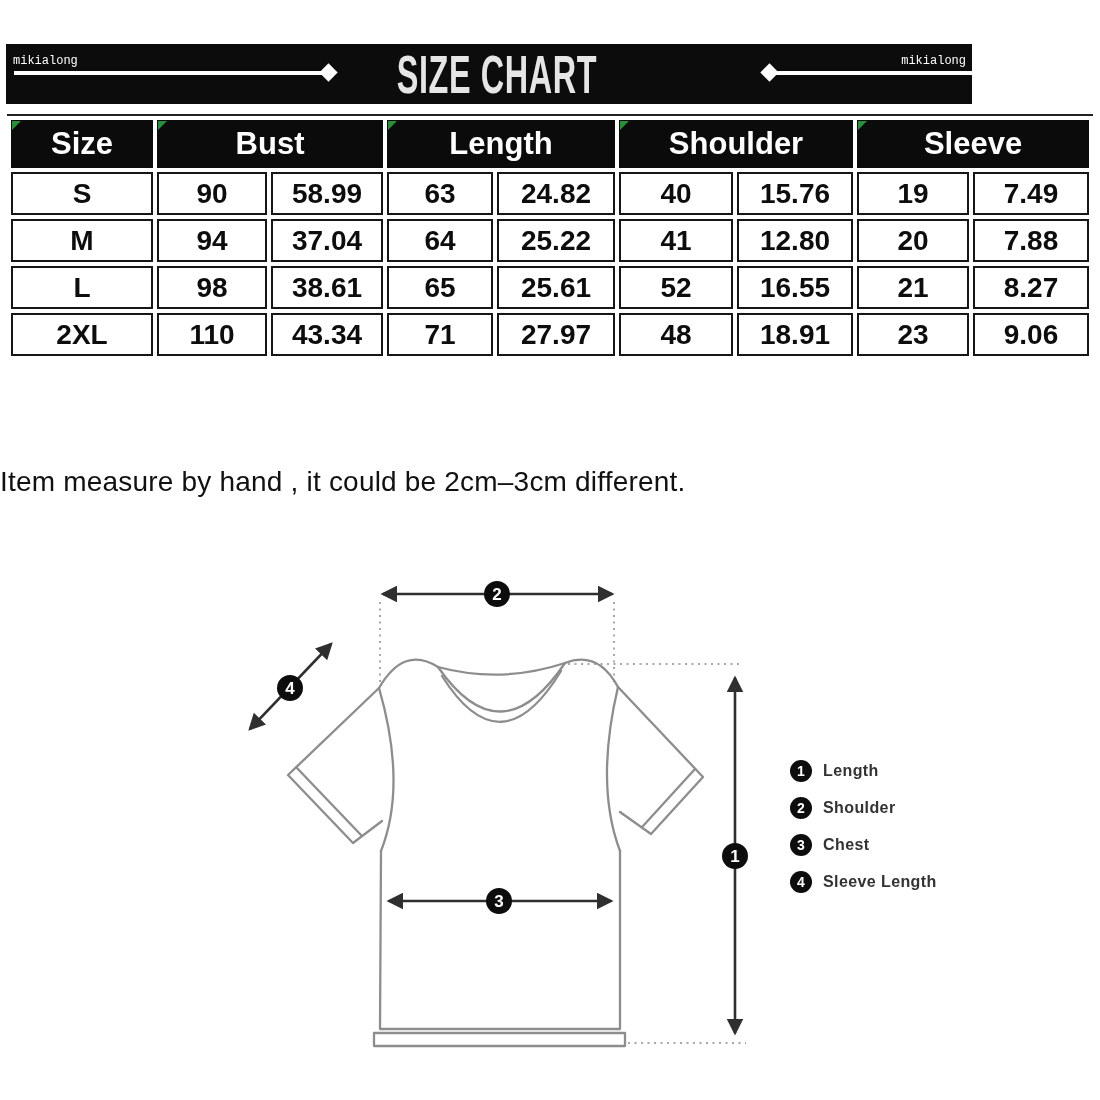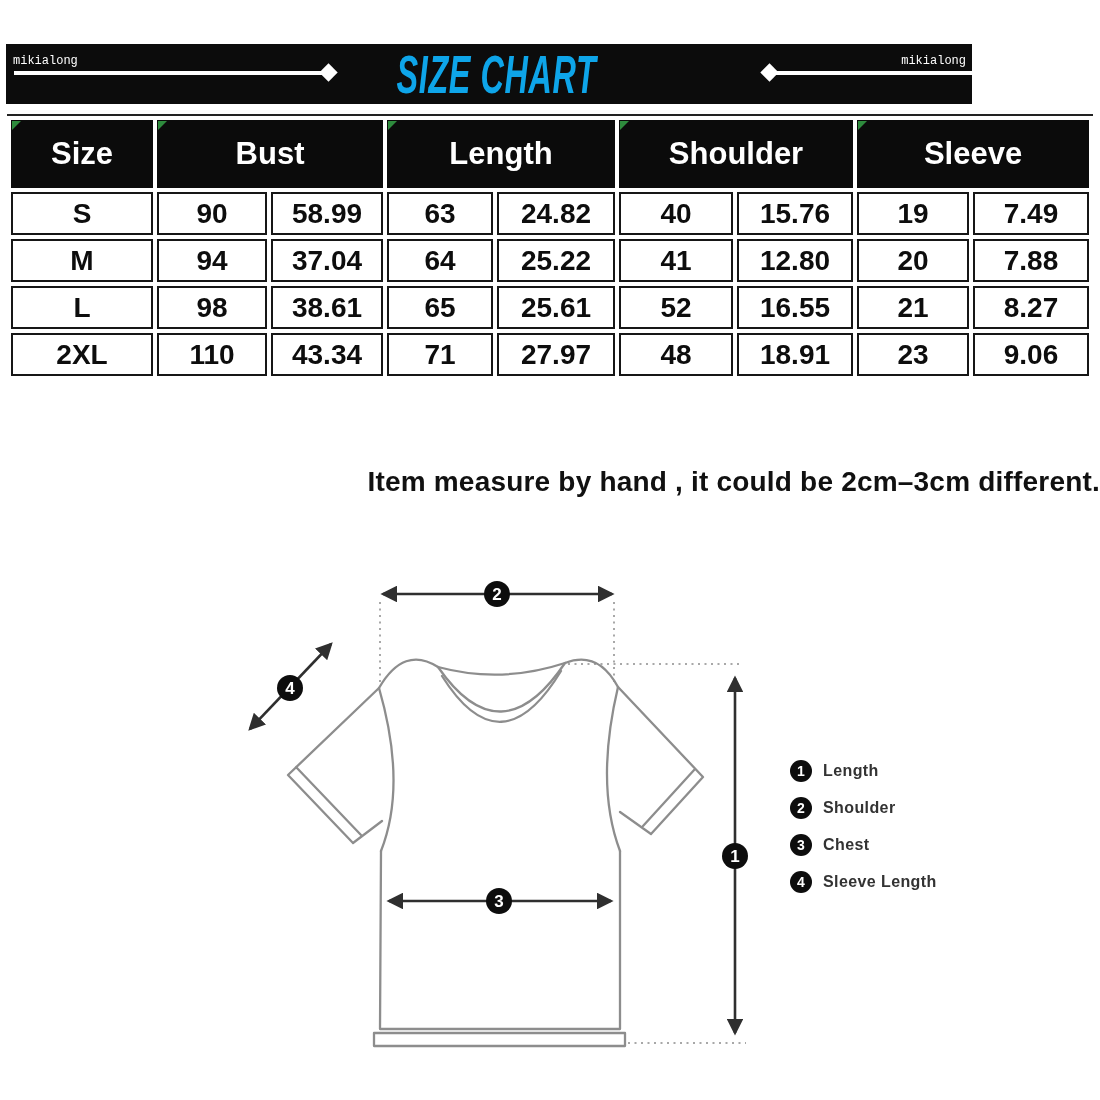--- a/index.html
+++ b/index.html
@@ -12,38 +12,38 @@
          color:#fff;letter-spacing:0;}
   .brand.bl{left:7px;}
   .brand.br{right:6px;}
   .rule{position:absolute;top:27px;height:4px;background:#fff;}
   .rule.rl{left:8px;width:308px;}
   .rule.rr{left:770px;width:308px;}
   .diamond{position:absolute;top:22px;width:13px;height:13px;background:#fff;transform:rotate(45deg);}
   .diamond.dl{left:316px;}
   .diamond.dr{left:757px;}
   .btitle{position:absolute;left:16px;right:0;top:0;height:60px;line-height:60px;text-align:center;
-          color:#0ea5e9;font-weight:bold;font-size:54px;font-style:italic;}
+          color:#e5e5e5;font-weight:bold;font-size:54px;}
   .btitle span{display:inline-block;transform:scaleX(0.60);letter-spacing:1px;}
 
   
   table.sizes{position:absolute;left:7px;top:114px;width:1086px;border-spacing:4px;
               table-layout:fixed;border-top:2px solid #222;}
   table.sizes th{background:#0b0b0b;color:#fff;font-weight:bold;text-align:center;
-                 padding:10px;position:relative;}
+                 padding:0;position:relative;}
   th.gh{font-size:31px;height:48px;}
   th.uh{font-size:27px;height:33px;}
   table.sizes td{background:#fff;border:2px solid #161616;color:#0d0d0d;font-weight:bold;
                  font-size:28px;text-align:center;height:39px;padding:0;}
   .gm{position:absolute;left:1px;top:1px;width:0;height:0;
       border-top:9px solid #2e8b3d;border-right:9px solid transparent;}
 
   
-  .note{position:absolute;left:0;top:466px;width:1100px;text-align:right;
-        font-size:28px;font-weight:bold;color:#111;letter-spacing:0.2px;}
+  .note{position:absolute;left:0;top:466px;width:1100px;text-align:left;
+        font-size:28px;font-weight:normal;color:#111;letter-spacing:0.2px;}
 
   
   .diagram{position:absolute;left:230px;top:555px;}
 
   
   .legend{position:absolute;left:790px;top:760px;}
   .legend-row{display:flex;align-items:center;gap:11px;height:22px;margin-bottom:15px;}
   .lb{width:22px;height:22px;border-radius:50%;background:#0d0d0d;color:#fff;
       font-size:14px;font-weight:bold;display:flex;align-items:center;justify-content:center;flex:0 0 22px;}
   .ll{font-size:16px;font-weight:bold;color:#333;letter-spacing:0.4px;white-space:nowrap;}

